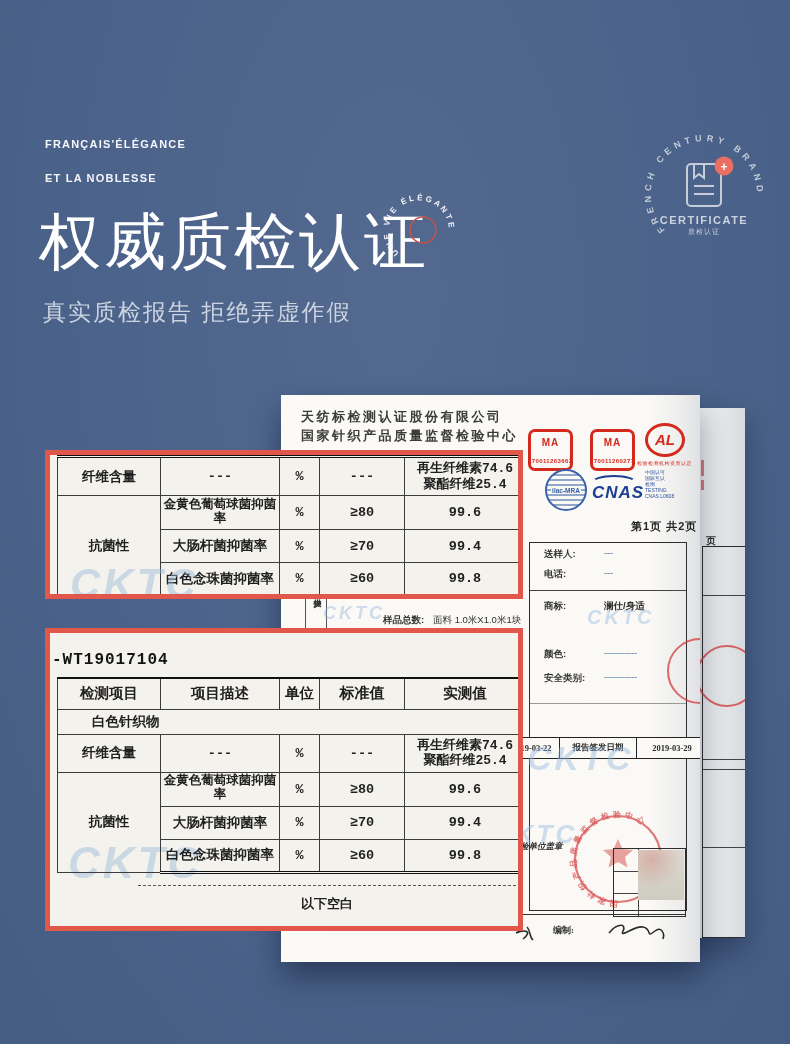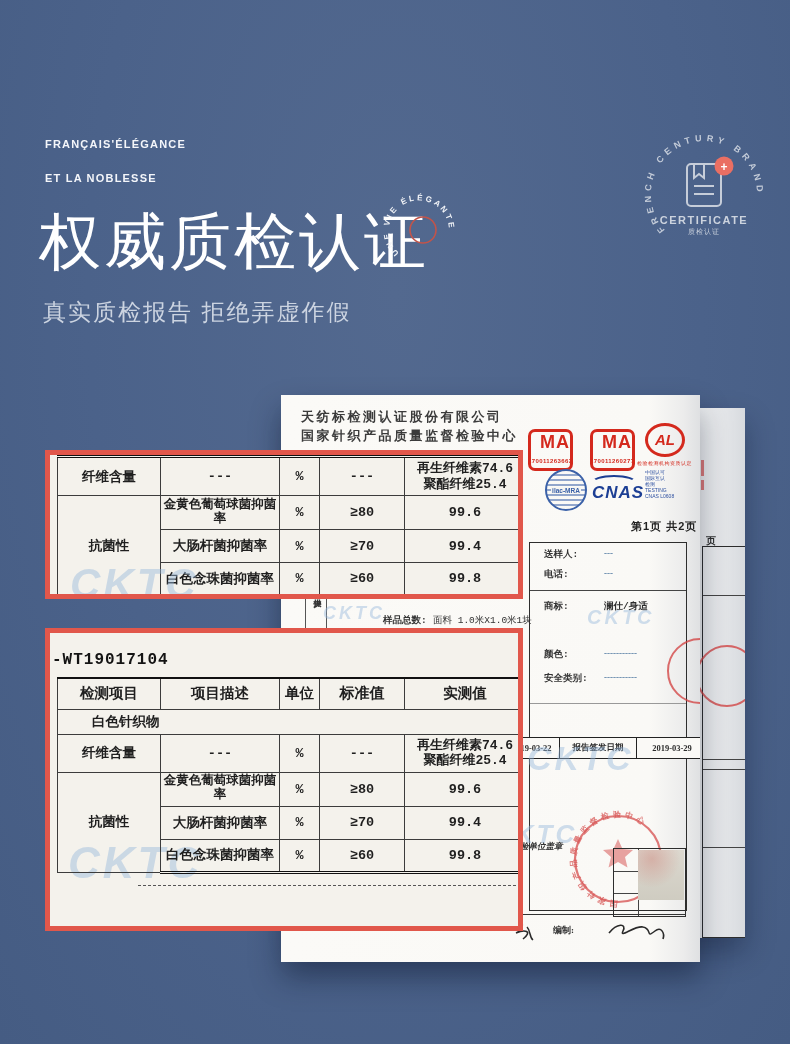--- a/index.html
+++ b/index.html
@@ -23,37 +23,37 @@
   .page-back{position:absolute;left:300px;top:408px;width:445px;height:530px;
     background:linear-gradient(to right,#f2f3f4 0%,#f7f8f8 86%,#e3e5e8 96%,#d7dade 100%);
     box-shadow:0 14px 26px rgba(8,18,40,.35);overflow:hidden;}
   .page-front{position:absolute;left:281px;top:395px;width:419px;height:567px;
     background:linear-gradient(to right,#fbfaf7 0%,#faf9f6 88%,#ececec 96%,#dfe0e2 100%);
     box-shadow:0 16px 28px rgba(8,18,40,.4);overflow:hidden;}
   .rpt{font-family:"Liberation Serif", serif;color:#303030;}
   .company{position:absolute;left:20px;font-size:13px;font-weight:bold;letter-spacing:2.5px;color:#3b3b3b;white-space:nowrap;}
   
   .ma-badge{position:absolute;width:45px;height:42px;border:3px solid #d4291d;border-radius:7px;
-    color:#d4291d;font-weight:bold;font-size:18px;text-align:right;line-height:21px;letter-spacing:1px;background:transparent;}
+    color:#d4291d;font-weight:bold;font-size:10px;text-align:center;line-height:21px;letter-spacing:1px;background:transparent;}
   .logo-num{position:absolute;color:#d4291d;font-size:6px;font-weight:bold;letter-spacing:.4px;}
   .cal-ring{position:absolute;width:40px;height:34px;border:3px solid #d4291d;border-radius:50%;
     color:#d4291d;font-weight:bold;font-size:15px;font-style:italic;text-align:center;line-height:28px;}
   .cal-cap{position:absolute;color:#d4291d;font-size:5px;letter-spacing:.5px;white-space:nowrap;}
   .ilac{position:absolute;width:42px;height:42px;border-radius:50%;border:2px solid #3b61a8;
     background:repeating-linear-gradient(to bottom,rgba(59,97,168,.0) 0 3px,rgba(59,97,168,.55) 3px 5px);
     display:flex;align-items:center;justify-content:center;}
   .ilac span{background:#f6f5f2;color:#3b61a8;font-size:6.5px;font-weight:bold;padding:0 1px;}
   .cnas{position:absolute;color:#1d3f94;font-weight:bold;font-size:17px;font-style:italic;letter-spacing:1px;}
   .cnas-arc{position:absolute;width:46px;height:16px;border:2px solid #1d3f94;border-color:#1d3f94 transparent transparent transparent;border-radius:50%;}
   .cnas-cap{position:absolute;color:#2c4fa0;font-size:5px;line-height:6px;white-space:pre-line;}
   .pagenum{position:absolute;font-size:11px;font-weight:bold;color:#222;letter-spacing:1px;}
   
   .fields-box{position:absolute;left:248px;top:147px;width:158px;height:369px;border:1.5px solid #2d2d2d;}
   .fline{position:absolute;left:0;width:100%;border-top:1.3px solid #444;}
-  .fld-label{position:absolute;font-size:9.5px;font-weight:bold;color:#333;font-family:Liberation Mono, monospace;}
+  .fld-label{position:absolute;font-size:9.5px;font-weight:bold;color:#333;font-family:Liberation Sans, sans-serif;}
   .fld-value{position:absolute;font-size:9px;font-weight:bold;color:#47729c;font-family:"Liberation Serif",serif;}
   .date-row{position:absolute;left:232px;top:342px;height:22px;display:flex;align-items:stretch;border-top:1.5px solid #222;border-bottom:1.5px solid #222;background:#faf9f6;}
   .date-row div{display:flex;align-items:center;justify-content:center;font-size:8.5px;font-weight:bold;font-family:"Liberation Serif",serif;color:#2c2c2c;}
   .seal-label{position:absolute;font-size:8.5px;font-weight:bold;color:#333;font-family:"Liberation Serif",serif;font-style:italic;}
   .grid-box{position:absolute;left:332px;top:453px;width:73px;height:69px;border:1.5px solid #2d2d2d;}
   .swatch{position:absolute;right:1px;top:1px;width:46px;height:50px;
     background:radial-gradient(circle at 30% 18%,rgba(205,120,110,.4),rgba(205,120,110,0) 55%),linear-gradient(#dcd8cf,#cfccc1);}
   .stamp-big{position:absolute;left:287px;top:414px;width:100px;height:100px;opacity:.85;}
   .stamp-big text{fill:#d23c3c;font-size:8px;letter-spacing:3.5px;font-weight:bold;}
   .edge-stamp{position:absolute;border:2.2px solid rgba(210,60,60,.75);border-radius:50%;}
@@ -293,15 +293,16 @@
       </tr>
       <tr style="height:33px">
         <td style="border-bottom:3px double #111">白色念珠菌抑菌率</td>
         <td style="border-bottom:3px double #111">%</td>
         <td style="border-bottom:3px double #111">≥60</td>
         <td style="border-bottom:3px double #111">99.8</td>
       </tr>
     </tbody>
       </table>
     <div style="position:absolute;left:88px;top:252px;width:378px;border-top:1.6px dashed #555"></div>
+    <div class="below-blank" style="position:absolute;left:88px;top:262px;width:378px;text-align:center">以下空白</div>
   </div>
 
 </div>
 
 </body></html>

